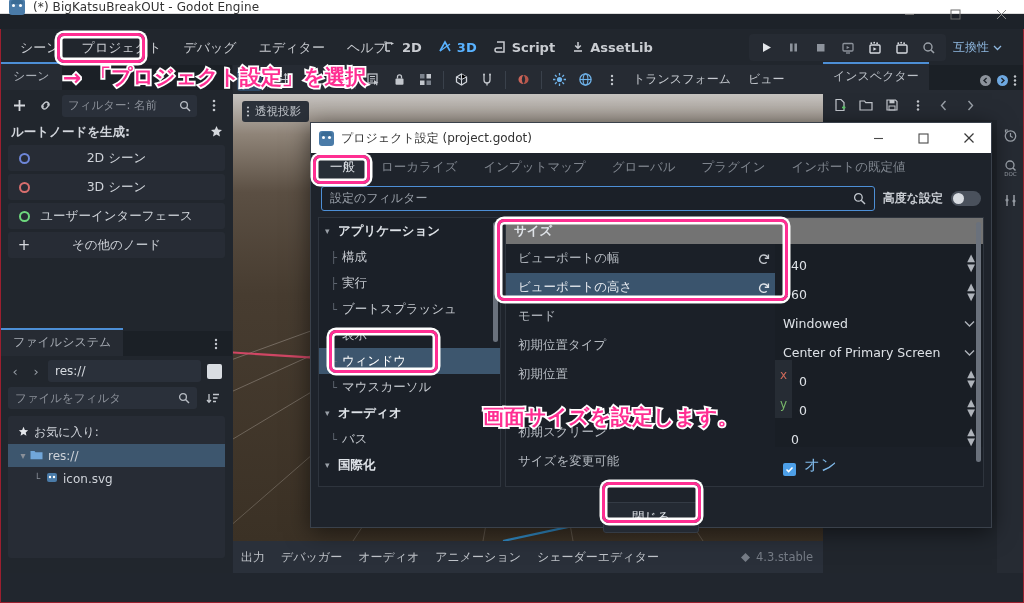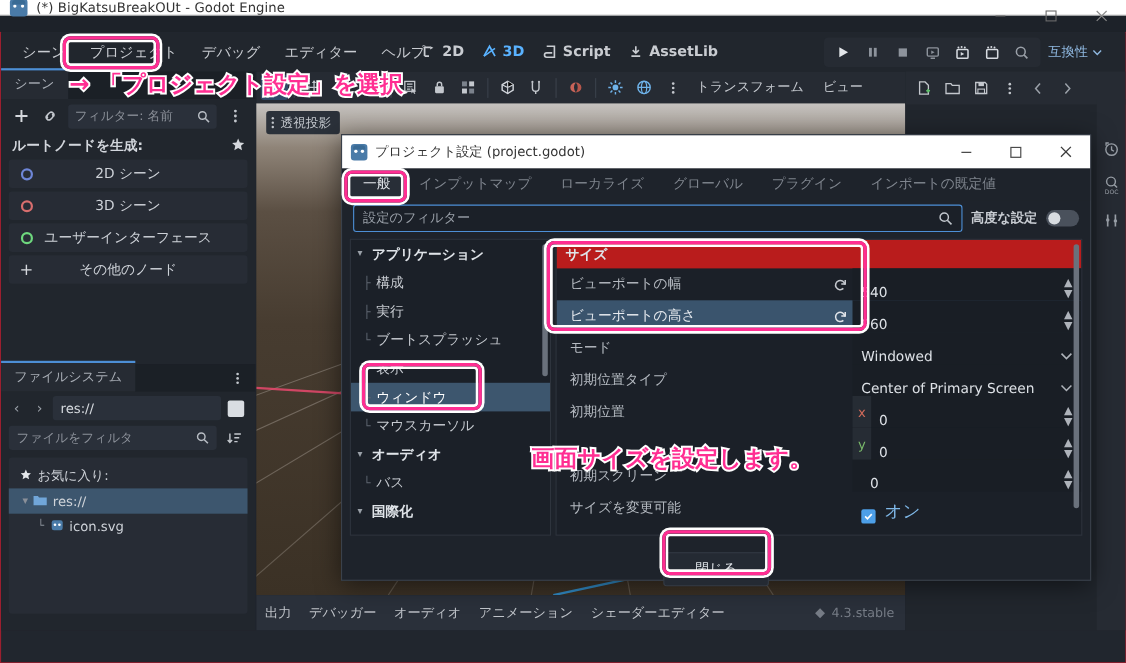--- a/index.html
+++ b/index.html
@@ -162,21 +162,21 @@
   .toggle:before { content:""; position:absolute; left:2px; top:2px; width:11px; height:11px; border-radius:50%; background:#d8dce1; }
   .dlg-body { display: flex; padding: 0 7px; gap: 4px; height: 270px; }
   .tree-pane { width: 183px; background: #1b2028; border: 1px solid #2e343d; position: relative; overflow: hidden; }
   .tp-row { height: 26px; display: flex; align-items: center; font-size: 12.5px; color: #c6cad0; padding-left: 6px; }
   .tp-row.group { font-weight: bold; color: #dfe3e8; }
   .tp-row.sel { background: #3d566e; color: #ffffff; }
   .tp-arrow { width: 13px; font-size: 9px; color: #9aa0a8; }
   .tp-branch { width: 17px; color: #5f6671; font-size: 11px; text-align: center; }
   .tp-scroll { position: absolute; right: 2px; top: 4px; width: 5px; height: 120px; background: #6a717c; border-radius: 3px; }
   .prop-pane { flex: 1; background: #1b2028; border: 1px solid #2e343d; position: relative; overflow: hidden; }
-  .pp-section { height: 26px; display: flex; align-items: center; padding-left: 8px; font-size: 12.5px; color: #dfe3e8; font-weight: bold; background: #b91c1c; }
+  .pp-section { height: 26px; display: flex; align-items: center; padding-left: 8px; font-size: 12.5px; color: #dfe3e8; font-weight: bold; background: #737373; }
   .pp-row { height: 29px; display: flex; align-items: center; }
   .pp-row.sel { background: #3a546d; }
   .pp-name { width: 247px; padding-left: 12px; font-size: 12.5px; color: #b5bac1; }
   .pp-row.sel .pp-name { color: #e6eaef; }
   .pp-reset { width: 22px; display: flex; align-items: center; justify-content: center; color: #c4c8ce; }
   .pp-val { flex: 1; height: 29px; background: #191e25; display: flex; align-items: flex-end; padding: 0 8px;
             font-size: 12.5px; color: #dde1e6; position: relative; }
   .pp-val.plain { background: transparent; }
   .spin { position: absolute; right: 8px; color: #aeb3ba; font-size: 10px; line-height: 1; }
   .chev { position: absolute; right: 8px; color: #aeb3ba; }
@@ -606,20 +606,38 @@
       <div class="bb-ver">
         <svg width="11" height="11" viewBox="0 0 11 11">
             <path d="M5.5 1 L10 5.5 L5.5 10 L1 5.5z" fill="#767c86"></path>
           </svg>
         <span>4.3.stable</span>
       </div>
     </div>
   </div>
 
   <div class="right-dock">
+    <div class="rd-tabs">
+      <div class="rd-tab">インスペクター</div>
+      <div style="display:flex;align-items:center;gap:4px;margin-right:6px;margin-bottom:3px">
+        <svg width="13" height="13" viewBox="0 0 13 13">
+            <circle cx="6.5" cy="6.5" r="5.5" fill="#8d939c"></circle>
+            <path d="M7.6 4 L5 6.5 L7.6 9" stroke="#21262d" stroke-width="1.4" fill="none"></path>
+          </svg>
+        <svg width="13" height="13" viewBox="0 0 13 13">
+            <circle cx="6.5" cy="6.5" r="5.5" fill="#6ea8e0"></circle>
+            <path d="M5.4 4 L8 6.5 L5.4 9" stroke="#21262d" stroke-width="1.4" fill="none"></path>
+          </svg>
+        <svg width="4" height="13" viewBox="0 0 4 13">
+            <circle cx="2" cy="2.5" r="1.2" fill="#c3c7cd"></circle>
+            <circle cx="2" cy="6.5" r="1.2" fill="#c3c7cd"></circle>
+            <circle cx="2" cy="10.5" r="1.2" fill="#c3c7cd"></circle>
+          </svg>
+      </div>
+    </div>
     <div class="rd-toolbar">
       <div class="ico-btn">
         <svg width="14" height="14" viewBox="0 0 14 14">
             <path d="M3 1.5 h5 l3 3 v8 h-8z" fill="none" stroke="#c3c7cd" stroke-width="1.2"></path>
             <path d="M9 9.5 h3.5 M10.7 7.8 v3.4" stroke="#5ec26a" stroke-width="1.5"></path>
           </svg>
       </div>
       <div class="ico-btn">
         <svg width="14" height="14" viewBox="0 0 14 14">
             <path d="M1 3 h4.5 l1.2 1.6 h6.3 v7.4 h-12z" fill="none" stroke="#c3c7cd" stroke-width="1.2"></path>
@@ -688,22 +706,22 @@
           <svg width="12" height="12" viewBox="0 0 12 12">
               <line x1="1.5" y1="1.5" x2="10.5" y2="10.5" stroke="#3a3a3a" stroke-width="1.2"></line>
               <line x1="10.5" y1="1.5" x2="1.5" y2="10.5" stroke="#3a3a3a" stroke-width="1.2"></line>
             </svg>
         </div>
       </div>
     </div>
 
     <div class="dlg-tabs">
       <div class="dlg-tab active">一般</div>
+      <div class="dlg-tab">ローカライズ</div>
       <div class="dlg-tab">インプットマップ</div>
-      <div class="dlg-tab">ローカライズ</div>
       <div class="dlg-tab">グローバル</div>
       <div class="dlg-tab">プラグイン</div>
       <div class="dlg-tab">インポートの既定値</div>
     </div>
 
     <div class="dlg-search-row">
       <div class="dlg-search">
         <span style="flex:1">設定のフィルター</span>
         <svg width="13" height="13" viewBox="0 0 13 13">
             <circle cx="5.4" cy="5.4" r="3.8" fill="none" stroke="#c2c7ce" stroke-width="1.3"></circle>

